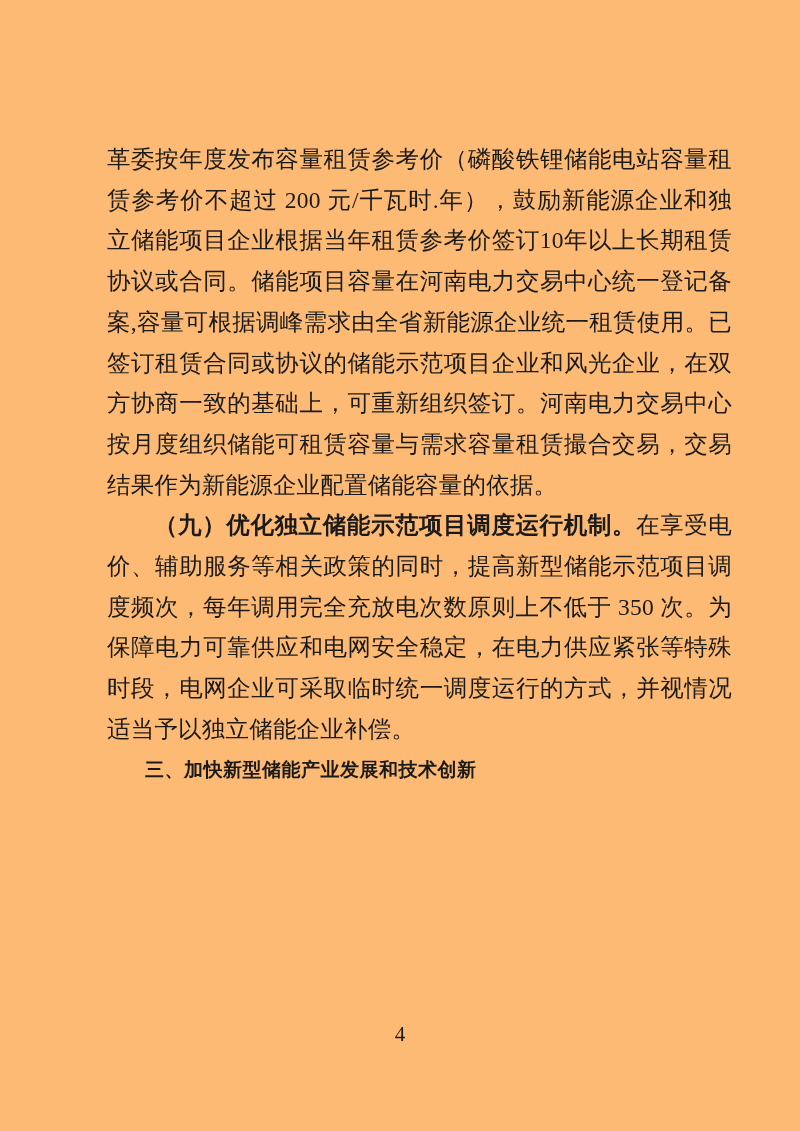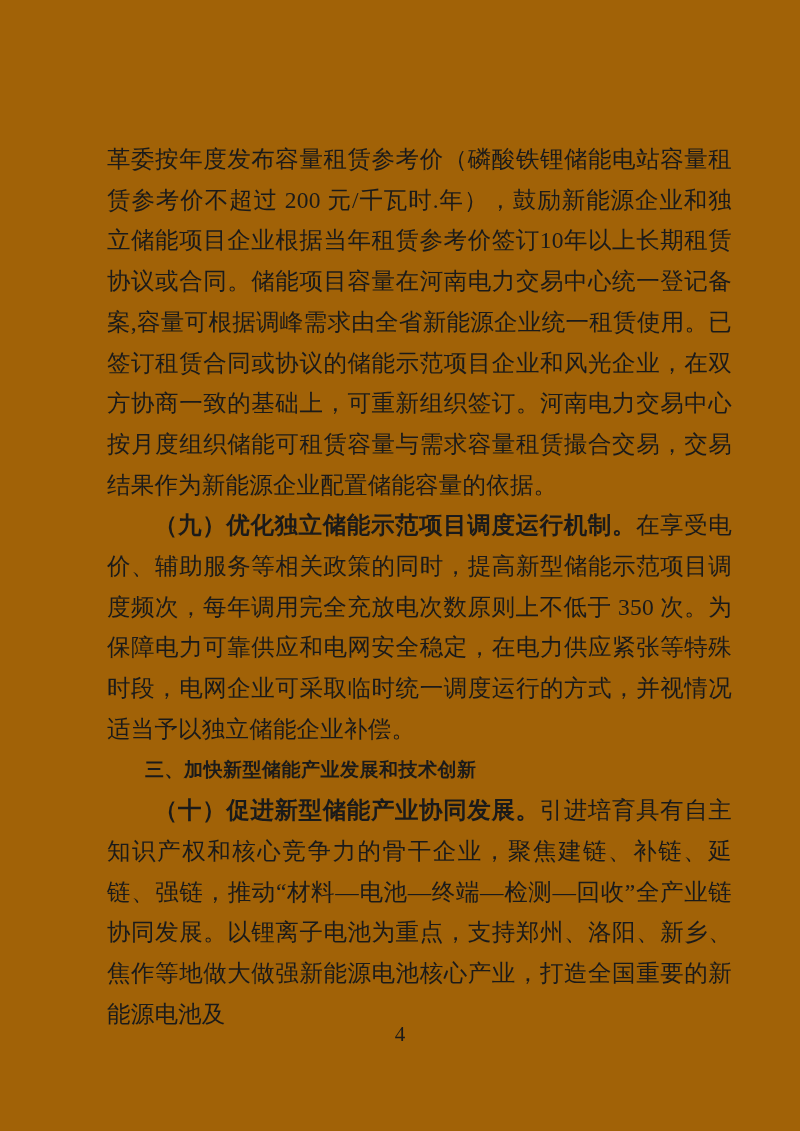--- a/index.html
+++ b/index.html
@@ -11,21 +11,21 @@
     width: 800px;
     height: 1131px;
     position: relative;
     overflow: hidden;
   }
   .doc-page {
     position: absolute;
     left: 0; top: 0;
     width: 800px;
     height: 1131px;
-    background: #a16207;
+    background: #fdba74;
   }
   .doc-body {
     position: absolute;
     left: 107px;
     top: 139px;
     width: 625px;
     color: #1a1a1a;
   }
   .body-para {
     margin: 0;
@@ -63,16 +63,15 @@
   }
 </style>
 </head>
 <body>
 
 <main class="doc-page">
   <div class="doc-body">
       <p class="body-para">革委按年度发布容量租赁参考价（磷酸铁锂储能电站容量租赁参考价不超过 200 元/千瓦时.年），鼓励新能源企业和独立储能项目企业根据当年租赁参考价签订10年以上长期租赁协议或合同。储能项目容量在河南电力交易中心统一登记备案,容量可根据调峰需求由全省新能源企业统一租赁使用。已签订租赁合同或协议的储能示范项目企业和风光企业，在双方协商一致的基础上，可重新组织签订。河南电力交易中心按月度组织储能可租赁容量与需求容量租赁撮合交易，交易结果作为新能源企业配置储能容量的依据。</p>
       <p class="body-para indent"><b class="lead">（九）优化独立储能示范项目调度运行机制。</b>在享受电价、辅助服务等相关政策的同时，提高新型储能示范项目调度频次，每年调用完全充放电次数原则上不低于 350 次。为保障电力可靠供应和电网安全稳定，在电力供应紧张等特殊时段，电网企业可采取临时统一调度运行的方式，并视情况适当予以独立储能企业补偿。</p>
       <p class="section-heading indent">三、加快新型储能产业发展和技术创新</p>
-      <p class="body-para indent"><b class="lead">（十）促进新型储能产业协同发展。</b>引进培育具有自主知识产权和核心竞争力的骨干企业，聚焦建链、补链、延链、强链，推动“材料—电池—终端—检测—回收”全产业链协同发展。以锂离子电池为重点，支持郑州、洛阳、新乡、焦作等地做大做强新能源电池核心产业，打造全国重要的新能源电池及</p>
     </div>
   <div class="page-number">4</div>
 </main>
 
 </body></html>

